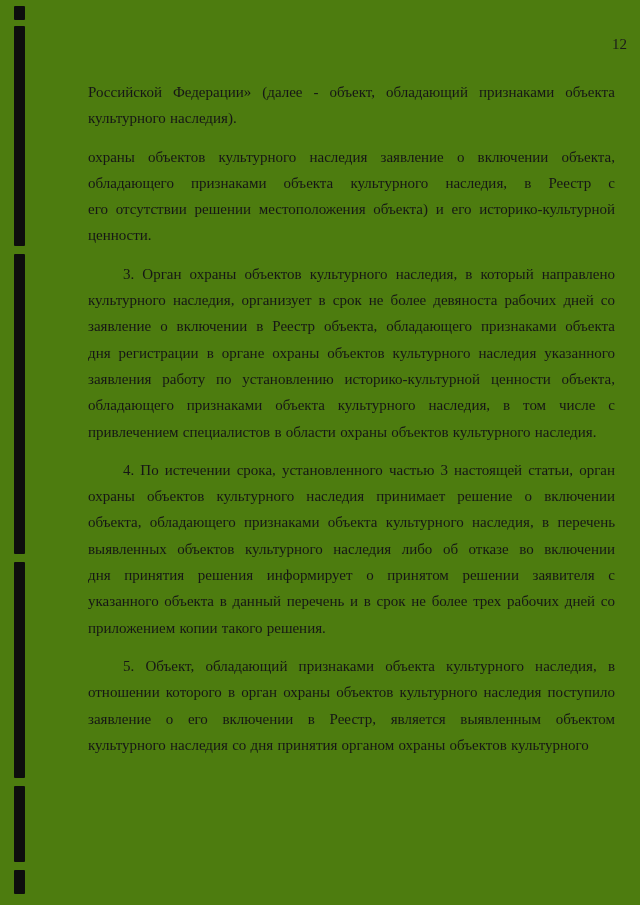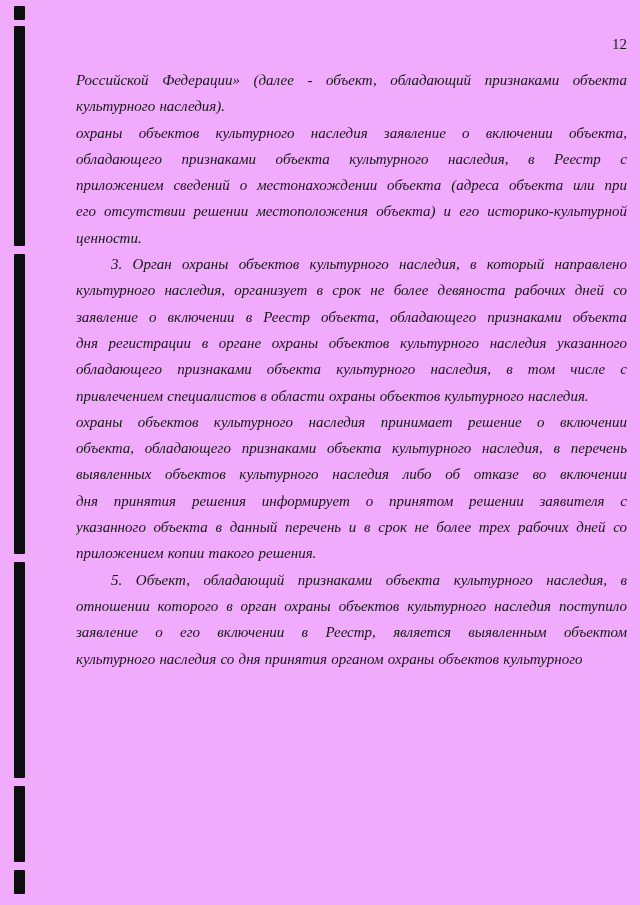--- a/index.html
+++ b/index.html
@@ -4,21 +4,21 @@
 <style>
   html, body {
     margin: 0;
     padding: 0;
     background: #ffffff;
   }
   .page {
     position: relative;
     width: 640px;
     height: 905px;
-    background: #f0abfc;
+    background: #4d7c0f;
     overflow: hidden;
     font-family: "Liberation Serif", "DejaVu Serif", serif;
     color: #161616;
   }
   .binding-strip {
     position: absolute;
     top: 0;
     bottom: 0;
   }
   .strip-seg {
@@ -34,21 +34,21 @@
     font-size: 15px;
     line-height: 16px;
     color: #1b1b1b;
   }
   .textblock {
     position: absolute;
     left: 76px;
     top: 67px;
     width: 551px;
   }
-  .paragraph { margin: 0; padding: 0; font-style: italic; }
+  .paragraph { margin: 12px; padding: 0; }
   .line {
     height: 26.3px;
     line-height: 26.3px;
     font-size: 15px;
     text-align: justify;
     text-align-last: justify;
     overflow: hidden;
     white-space: normal;
     word-spacing: 0.5px;
   }
@@ -74,38 +74,39 @@
   <div class="textblock">
 
     <div class="paragraph">
       <div class="line">Российской Федерации» (далее - объект, обладающий признаками объекта</div>
       <div class="line end">культурного наследия).</div>
     </div>
 
     <div class="paragraph">
       <div class="line">охраны объектов культурного наследия заявление о включении объекта,</div>
       <div class="line">обладающего признаками объекта культурного наследия, в Реестр с</div>
-      <div class="line">приложением сведений о местонахождении объекта (адреса объекта или при</div>
       <div class="line">его отсутствии решении местоположения объекта) и его историко-культурной</div>
       <div class="line end">ценности.</div>
     </div>
 
     <div class="paragraph">
       <div class="line indent">3. Орган охраны объектов культурного наследия, в который направлено</div>
       <div class="line">культурного наследия, организует в срок не более девяноста рабочих дней со</div>
       <div class="line">заявление о включении в Реестр объекта, обладающего признаками объекта</div>
       <div class="line">дня регистрации в органе охраны объектов культурного наследия указанного</div>
+      <div class="line">заявления работу по установлению историко-культурной ценности объекта,</div>
       <div class="line">обладающего признаками объекта культурного наследия, в том числе с</div>
       <div class="line end">привлечением специалистов в области охраны объектов культурного наследия.</div>
     </div>
 
     <div class="paragraph">
     </div>
 
     <div class="paragraph">
+      <div class="line indent">4. По истечении срока, установленного частью 3 настоящей статьи, орган</div>
       <div class="line">охраны объектов культурного наследия принимает решение о включении</div>
       <div class="line">объекта, обладающего признаками объекта культурного наследия, в перечень</div>
       <div class="line">выявленных объектов культурного наследия либо об отказе во включении</div>
       <div class="line">дня принятия решения информирует о принятом решении заявителя с</div>
       <div class="line">указанного объекта в данный перечень и в срок не более трех рабочих дней со</div>
       <div class="line end">приложением копии такого решения.</div>
     </div>
 
     <div class="paragraph">
       <div class="line indent">5. Объект, обладающий признаками объекта культурного наследия, в</div>

